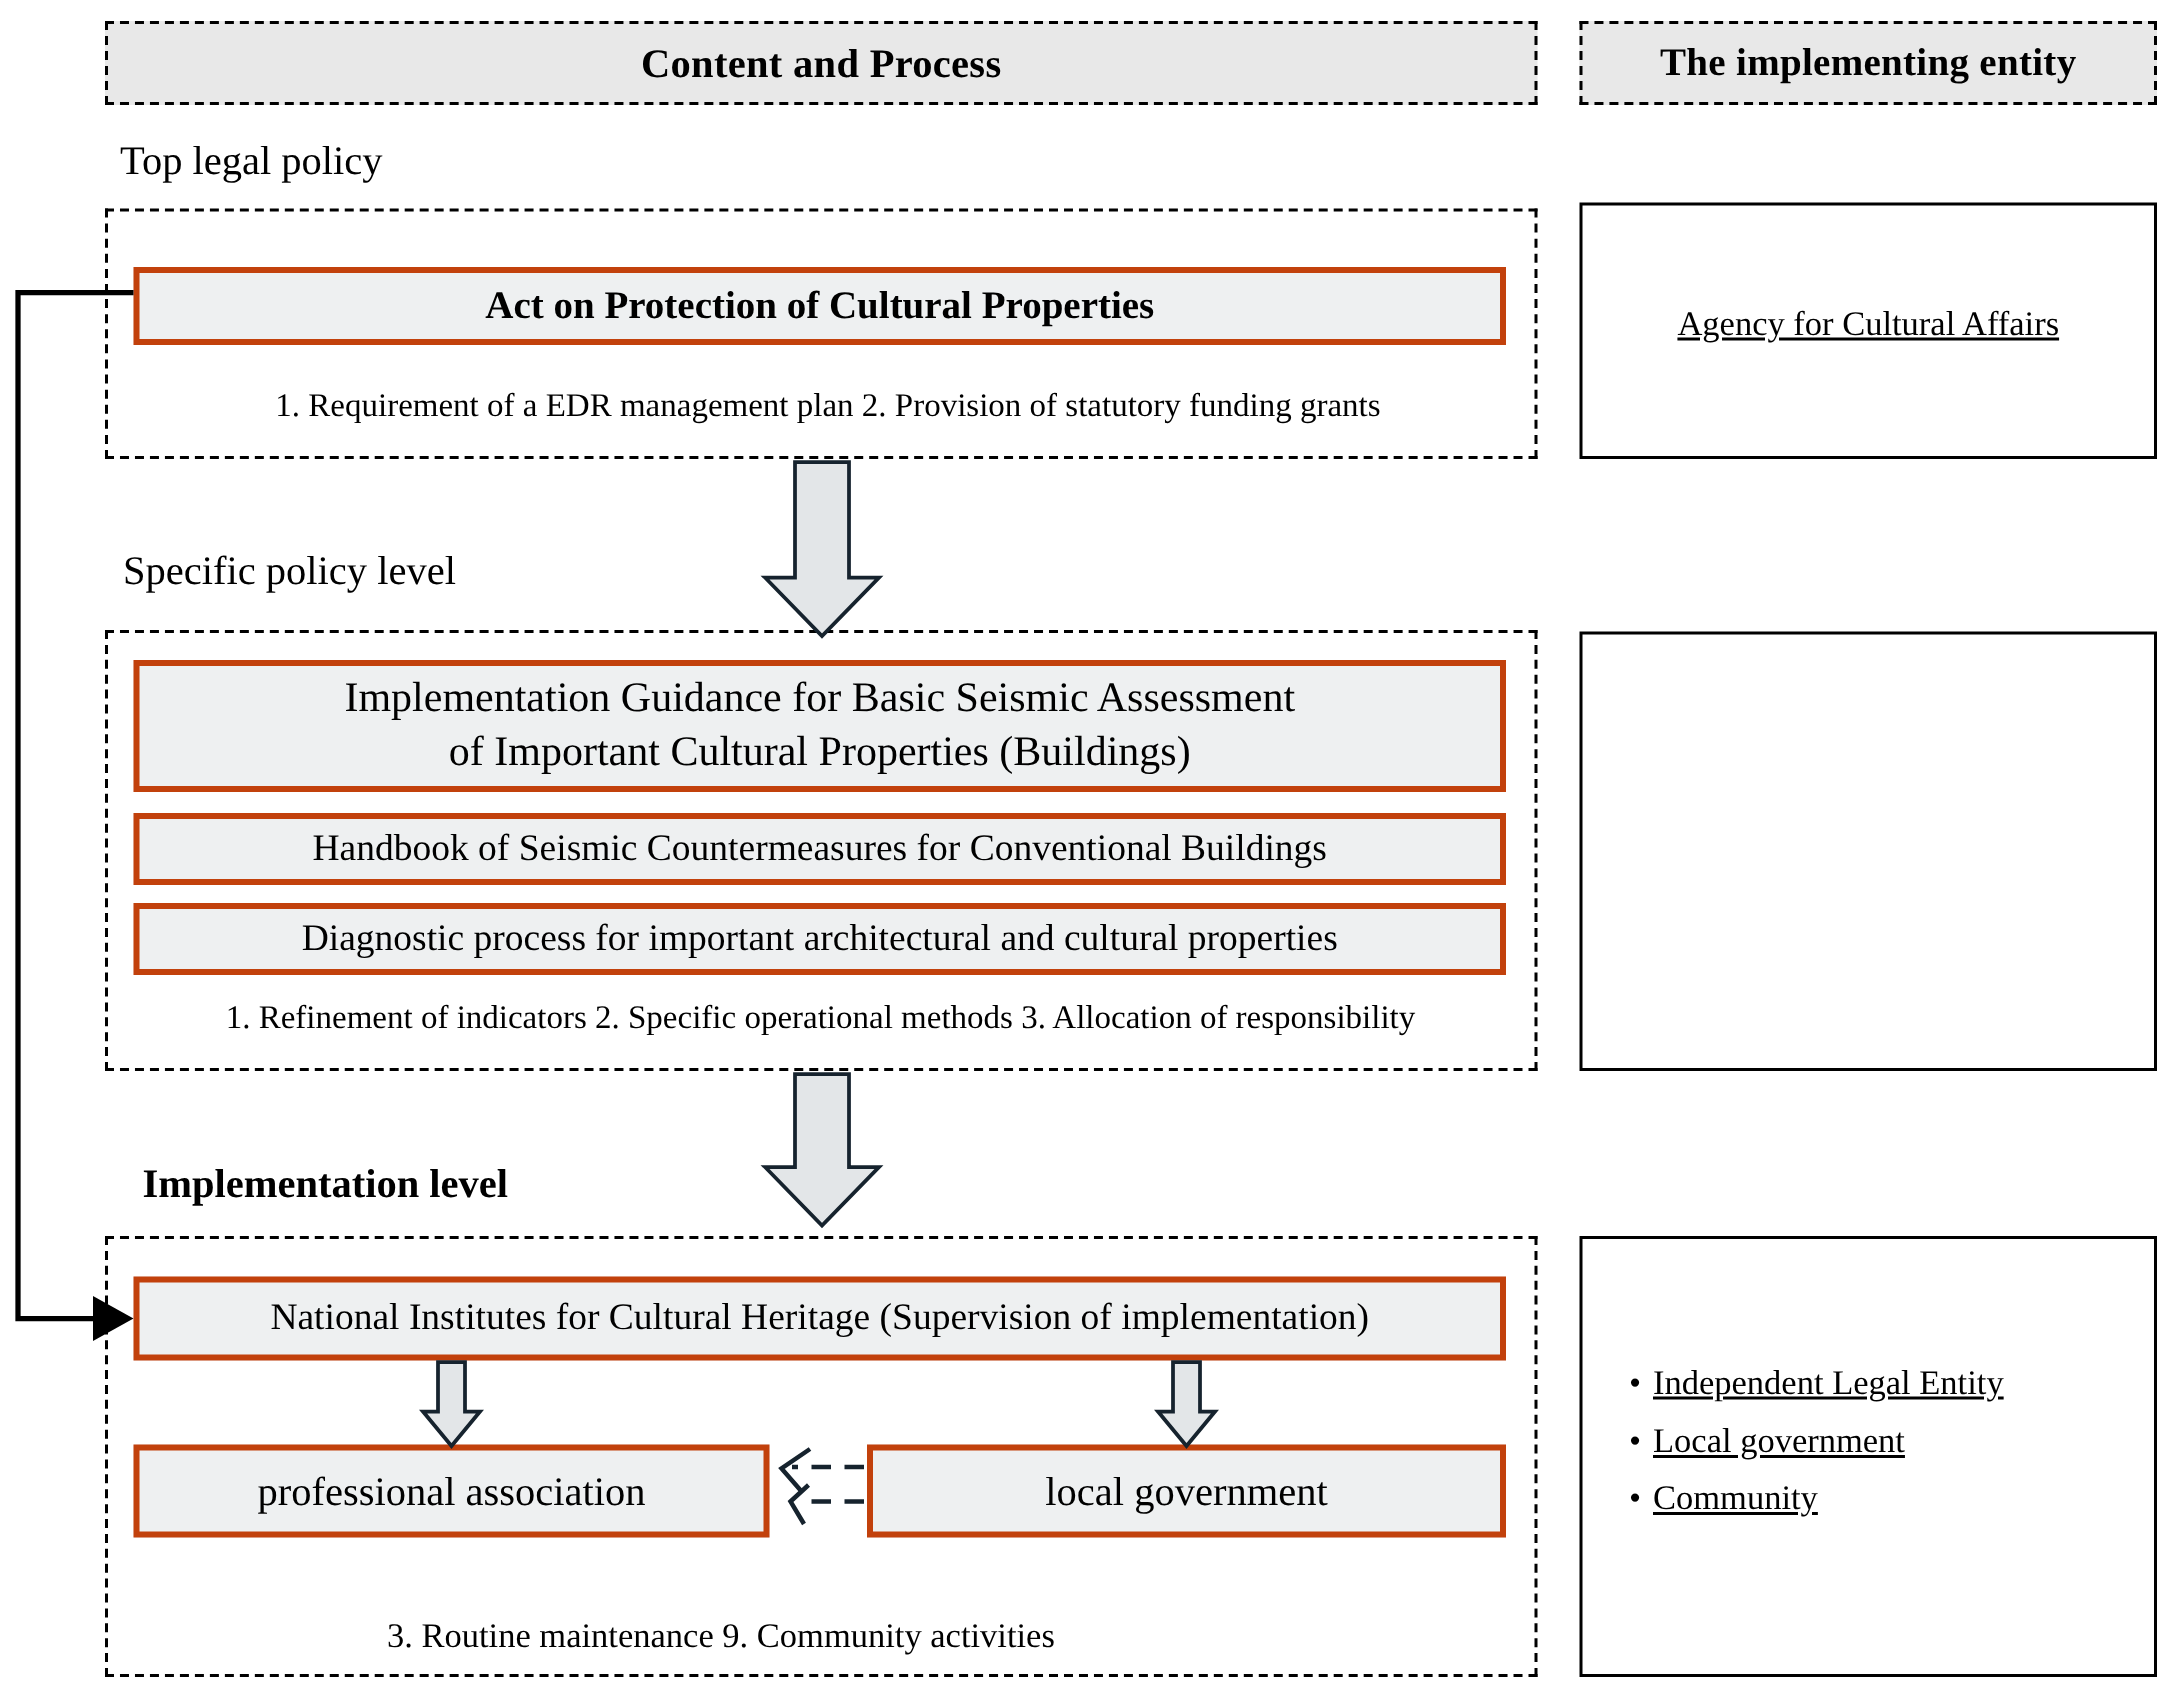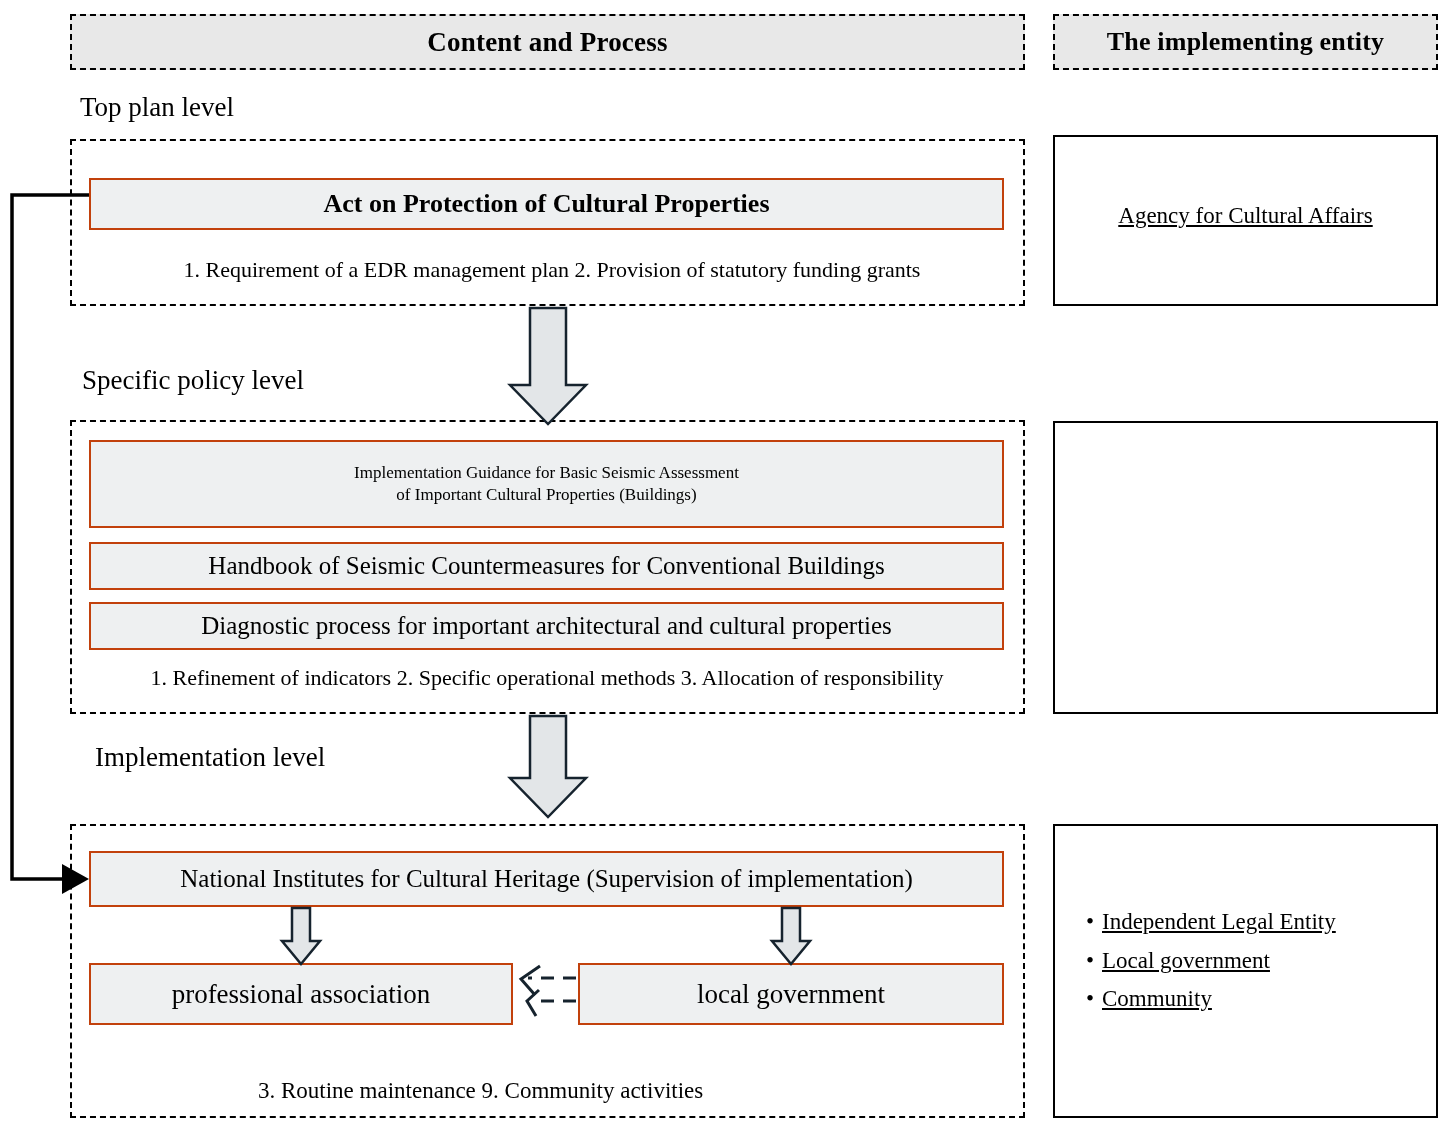--- a/index.html
+++ b/index.html
@@ -40,21 +40,21 @@
   
   .level-caption {
     font-size: 27px;
     white-space: nowrap;
     line-height: 1;
   }
 
   
   .doc-box {
     background: #eef0f1;
-    border: 2px solid #c2410c;
+    border: 4px solid #c2410c;
     display: flex;
     align-items: center;
     justify-content: center;
     text-align: center;
     line-height: 1.28;
   }
   .doc-box.bold { font-weight: bold; }
 
   
   .note {
@@ -98,57 +98,57 @@
 
   <div class="abs banner" style="left:70px; top:14px; width:955px; height:56px; font-size:27px;">
     <span>Content and Process</span>
   </div>
 
   <div class="abs banner" style="left:1053px; top:14px; width:385px; height:56px; font-size:26px;">
     <span>The implementing entity</span>
   </div>
 
   <div class="abs level-caption" style="left:80px; top:94px;">
-    <span>Top plan level</span>
+    <span>Top legal policy</span>
   </div>
 
   <div class="abs level-box" style="left:70px; top:139px; width:955px; height:167px;"></div>
 
   <div class="abs doc-box bold" style="left:89px; top:178px; width:915px; height:52px; font-size:26px;">
     <span>Act on Protection of Cultural Properties</span>
   </div>
 
   <div class="abs note" style="left:82px; top:256px; width:940px; text-align:center; font-size:22px;">
     <span>1. Requirement of a EDR management plan   2. Provision of statutory funding grants</span>
   </div>
 
   <div class="abs level-caption" style="left:82px; top:367px;">
     <span>Specific policy level</span>
   </div>
 
   <div class="abs level-box" style="left:70px; top:420px; width:955px; height:294px;"></div>
 
-  <div class="abs doc-box" style="left:89px; top:440px; width:915px; height:88px; font-size:17px; white-space:pre-line;">
+  <div class="abs doc-box" style="left:89px; top:440px; width:915px; height:88px; font-size:28px; white-space:pre-line;">
     <span>Implementation Guidance for Basic Seismic Assessment
 of Important Cultural Properties (Buildings)</span>
   </div>
 
   <div class="abs doc-box" style="left:89px; top:542px; width:915px; height:48px; font-size:25px;">
     <span>Handbook of Seismic Countermeasures for Conventional Buildings</span>
   </div>
 
   <div class="abs doc-box" style="left:89px; top:602px; width:915px; height:48px; font-size:25px;">
     <span>Diagnostic process for important architectural and cultural properties</span>
   </div>
 
   <div class="abs note" style="left:72px; top:664px; width:950px; text-align:center; font-size:22px;">
     <span>1. Refinement of indicators 2. Specific operational methods 3. Allocation of responsibility</span>
   </div>
 
-  <div class="abs level-caption" style="left:95px; top:744px;">
+  <div class="abs level-caption" style="left:95px; top:776px;font-weight:bold;">
     <span>Implementation level</span>
   </div>
 
   <div class="abs level-box" style="left:70px; top:824px; width:955px; height:294px;"></div>
 
   <div class="abs doc-box" style="left:89px; top:851px; width:915px; height:56px; font-size:25px;">
     <span>National Institutes for Cultural Heritage (Supervision of implementation)</span>
   </div>
 
   <div class="abs doc-box" style="left:89px; top:963px; width:424px; height:62px; font-size:27px;">

